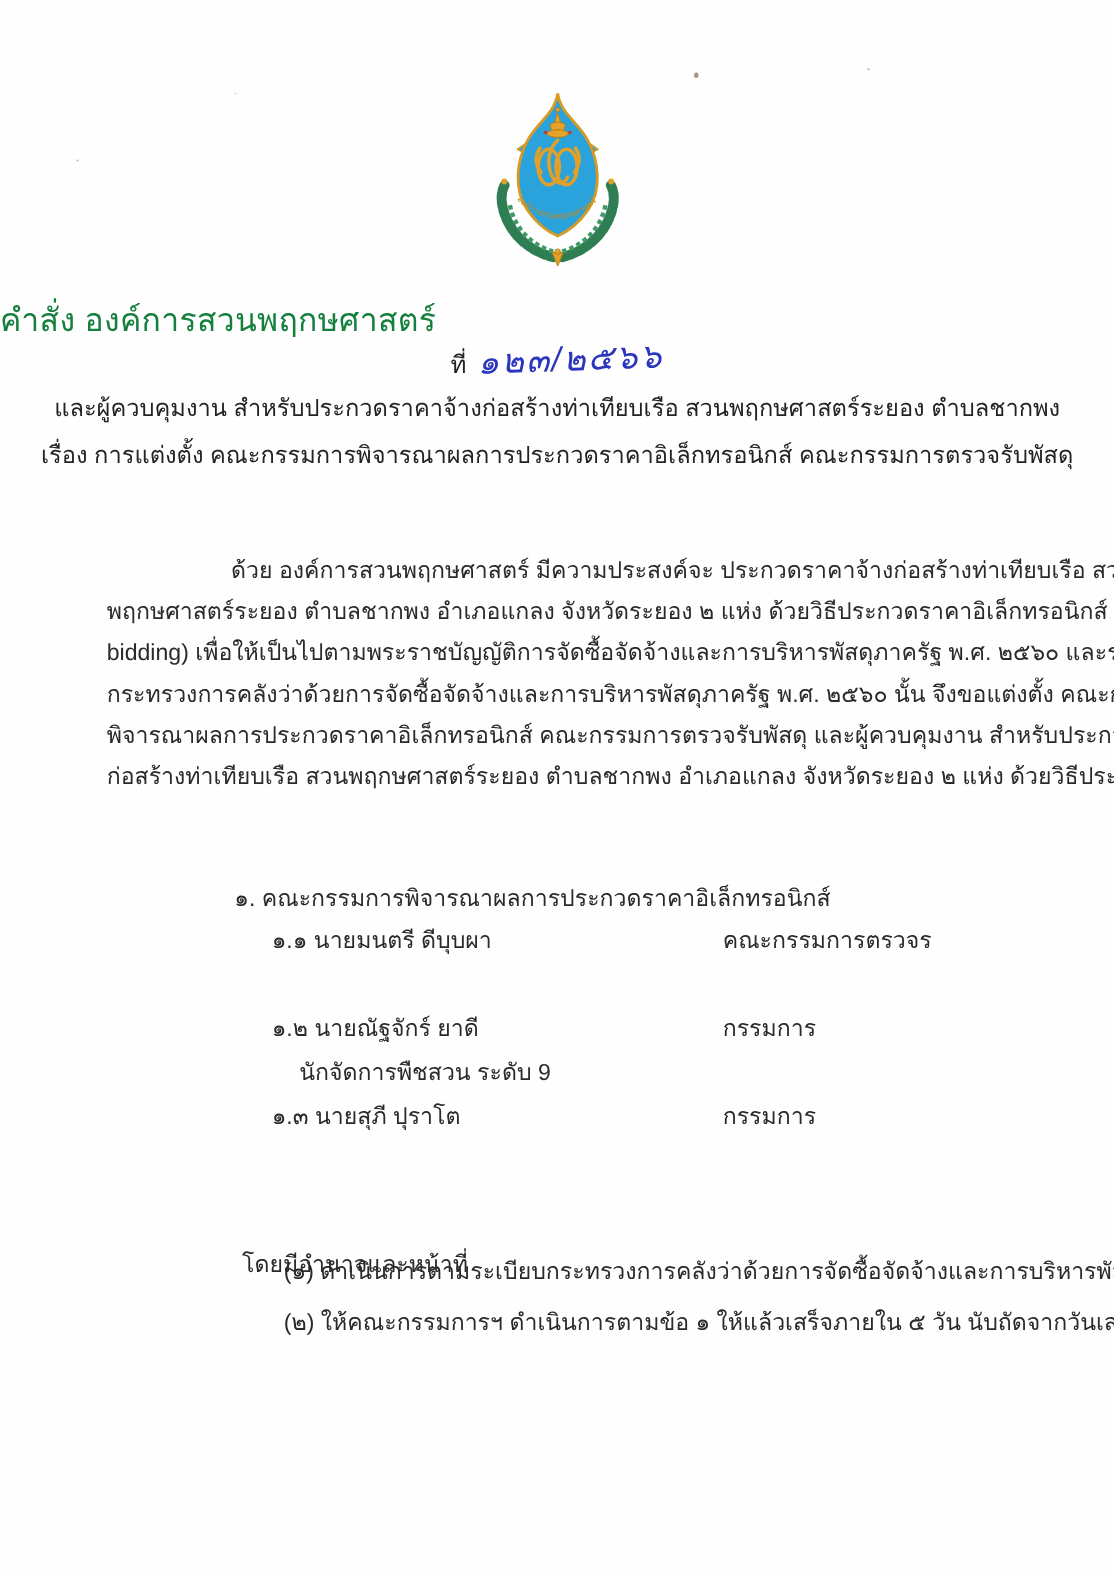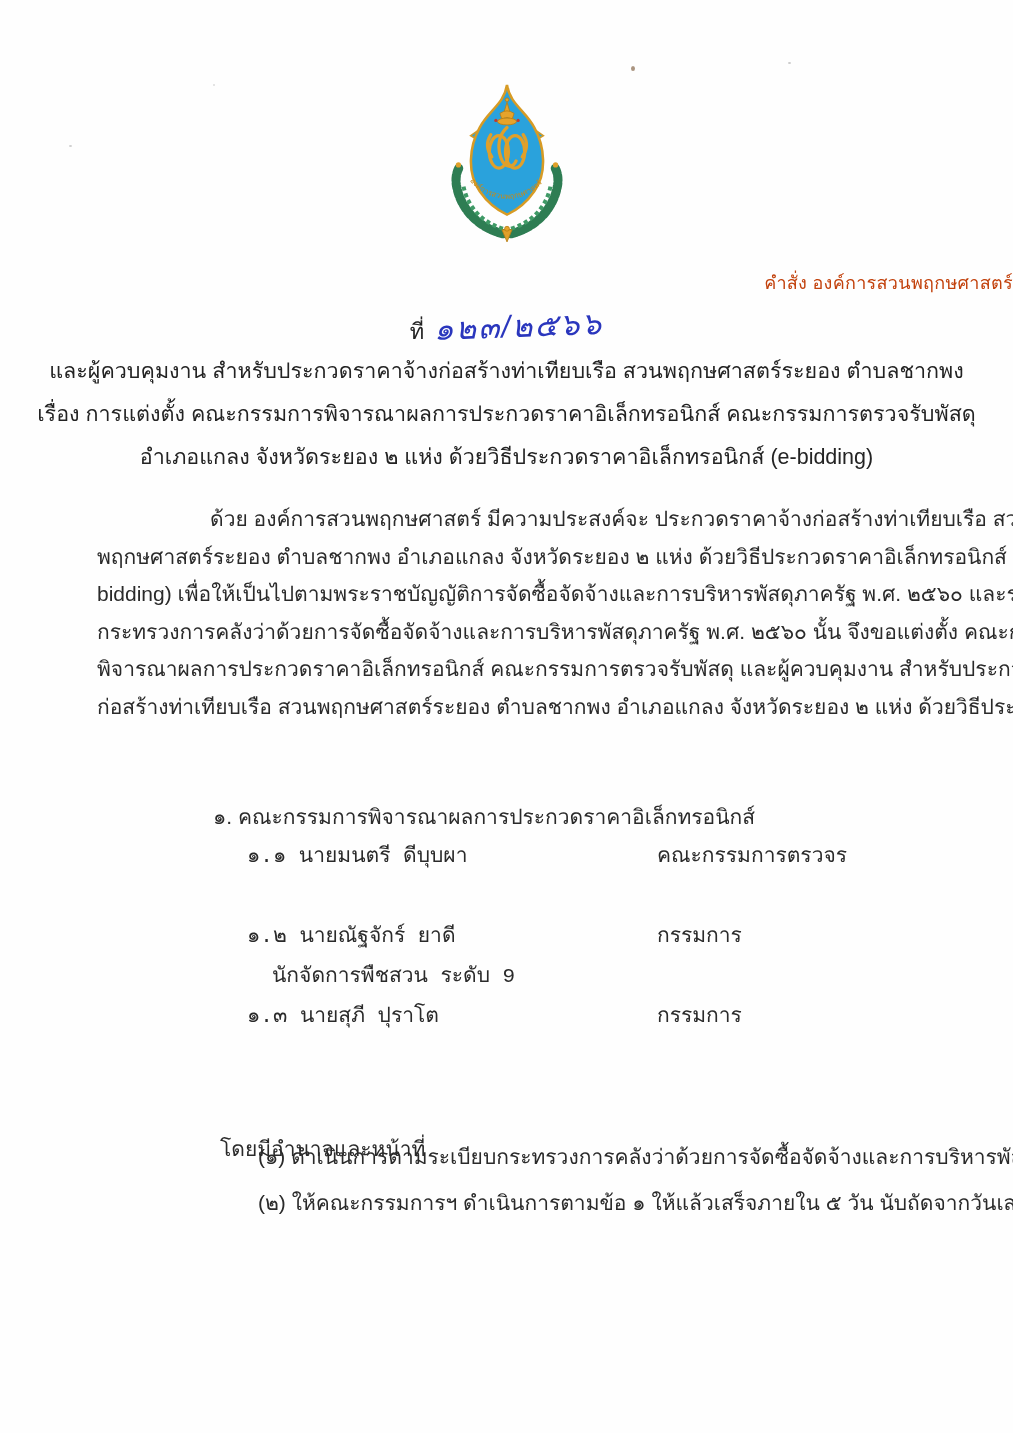--- a/index.html
+++ b/index.html
@@ -8,42 +8,42 @@
   .page {
     position:relative; width:1013px; height:1433px;
     background:#fefefe; color:#262626; overflow:hidden;
     margin:0 auto;
   }
   
   .logo-wrap { position:absolute; top:80px; left:50%; transform:translateX(-50%); width:146px; height:172px; }
   
   .doc-title {
     position:absolute; top:268px; left:0; width:100%;
-    text-align:right; font-size:18px; letter-spacing:.3px; color:#c2410c;
+    text-align:left; font-size:29px; letter-spacing:.3px; color:#15803d;
   }
   .doc-number-line {
     position:absolute; top:303px; left:0; width:100%;
     text-align:center; font-size:22px; color:#232323;
   }
   .hand-number {
     display:inline-block; margin-left:10px;
     font-size:31px; font-style:italic; letter-spacing:2px;
     color:#2a36bd; transform:rotate(-2deg) translateY(-2px);
   }
   
   .subject { position:absolute; top:350px; left:0; width:100%; text-align:center; font-size:21.5px; color:#232323; }
   .subject div { line-height:43px; }
   
   .body-par { position:absolute; top:500px; left:97px; width:830px; font-size:21px; color:#2a2a2a; }
   .body-par div { line-height:37.6px; white-space:nowrap; }
   .body-par .indent { padding-left:113px; }
   
   .committee-heading { position:absolute; top:800px; left:213px; font-size:21px; color:#2a2a2a; }
   .members { position:absolute; top:838px; left:97px; width:830px; font-size:21px; color:#2a2a2a; }
-  .member { position:relative; height:80px;font-family:Liberation Mono, monospace; }
+  .member { position:relative; height:80px; }
   .member .m-label { position:absolute; left:150px; top:0; white-space:nowrap; }
   .member .m-role  { position:absolute; left:560px; top:0; white-space:nowrap; }
   .member .m-pos   { position:absolute; left:175px; top:40px; white-space:nowrap; }
   
   .duties-heading { position:absolute; top:1087px; left:220px; font-size:21px; color:#2a2a2a;margin-top:45px; }
   .duties { position:absolute; top:1134px; left:97px; width:830px; font-size:21px; color:#2a2a2a; }
   .duties div { line-height:46px; white-space:nowrap; }
   .duties .ind { padding-left:161px; }
   
   .speck { position:absolute; border-radius:50%; }
@@ -105,21 +105,20 @@
   </div>
 
   <div class="doc-title">คำสั่ง องค์การสวนพฤกษศาสตร์</div>
   <div class="doc-number-line">
     <span>ที่</span><span class="hand-number">๑๒๓/๒๕๖๖</span>
   </div>
 
   <div class="subject">
     <div>และผู้ควบคุมงาน สำหรับประกวดราคาจ้างก่อสร้างท่าเทียบเรือ สวนพฤกษศาสตร์ระยอง ตำบลชากพง</div>
     <div>เรื่อง การแต่งตั้ง คณะกรรมการพิจารณาผลการประกวดราคาอิเล็กทรอนิกส์ คณะกรรมการตรวจรับพัสดุ</div>
-    <div>อำเภอแกลง จังหวัดระยอง ๒ แห่ง ด้วยวิธีประกวดราคาอิเล็กทรอนิกส์ (e-bidding)</div>
   </div>
 
   <div class="body-par">
     <div class="indent">ด้วย องค์การสวนพฤกษศาสตร์ มีความประสงค์จะ ประกวดราคาจ้างก่อสร้างท่าเทียบเรือ สวน</div>
     <div>พฤกษศาสตร์ระยอง ตำบลชากพง อำเภอแกลง จังหวัดระยอง ๒ แห่ง ด้วยวิธีประกวดราคาอิเล็กทรอนิกส์ (e-</div>
     <div>bidding)  เพื่อให้เป็นไปตามพระราชบัญญัติการจัดซื้อจัดจ้างและการบริหารพัสดุภาครัฐ พ.ศ. ๒๕๖๐ และระเบียบ</div>
     <div>กระทรวงการคลังว่าด้วยการจัดซื้อจัดจ้างและการบริหารพัสดุภาครัฐ พ.ศ. ๒๕๖๐ นั้น จึงขอแต่งตั้ง คณะกรรมการ</div>
     <div>พิจารณาผลการประกวดราคาอิเล็กทรอนิกส์ คณะกรรมการตรวจรับพัสดุ และผู้ควบคุมงาน สำหรับประกวดราคาจ้าง</div>
     <div>ก่อสร้างท่าเทียบเรือ สวนพฤกษศาสตร์ระยอง ตำบลชากพง อำเภอแกลง จังหวัดระยอง ๒ แห่ง ด้วยวิธีประกวดราคา</div>
   </div>

